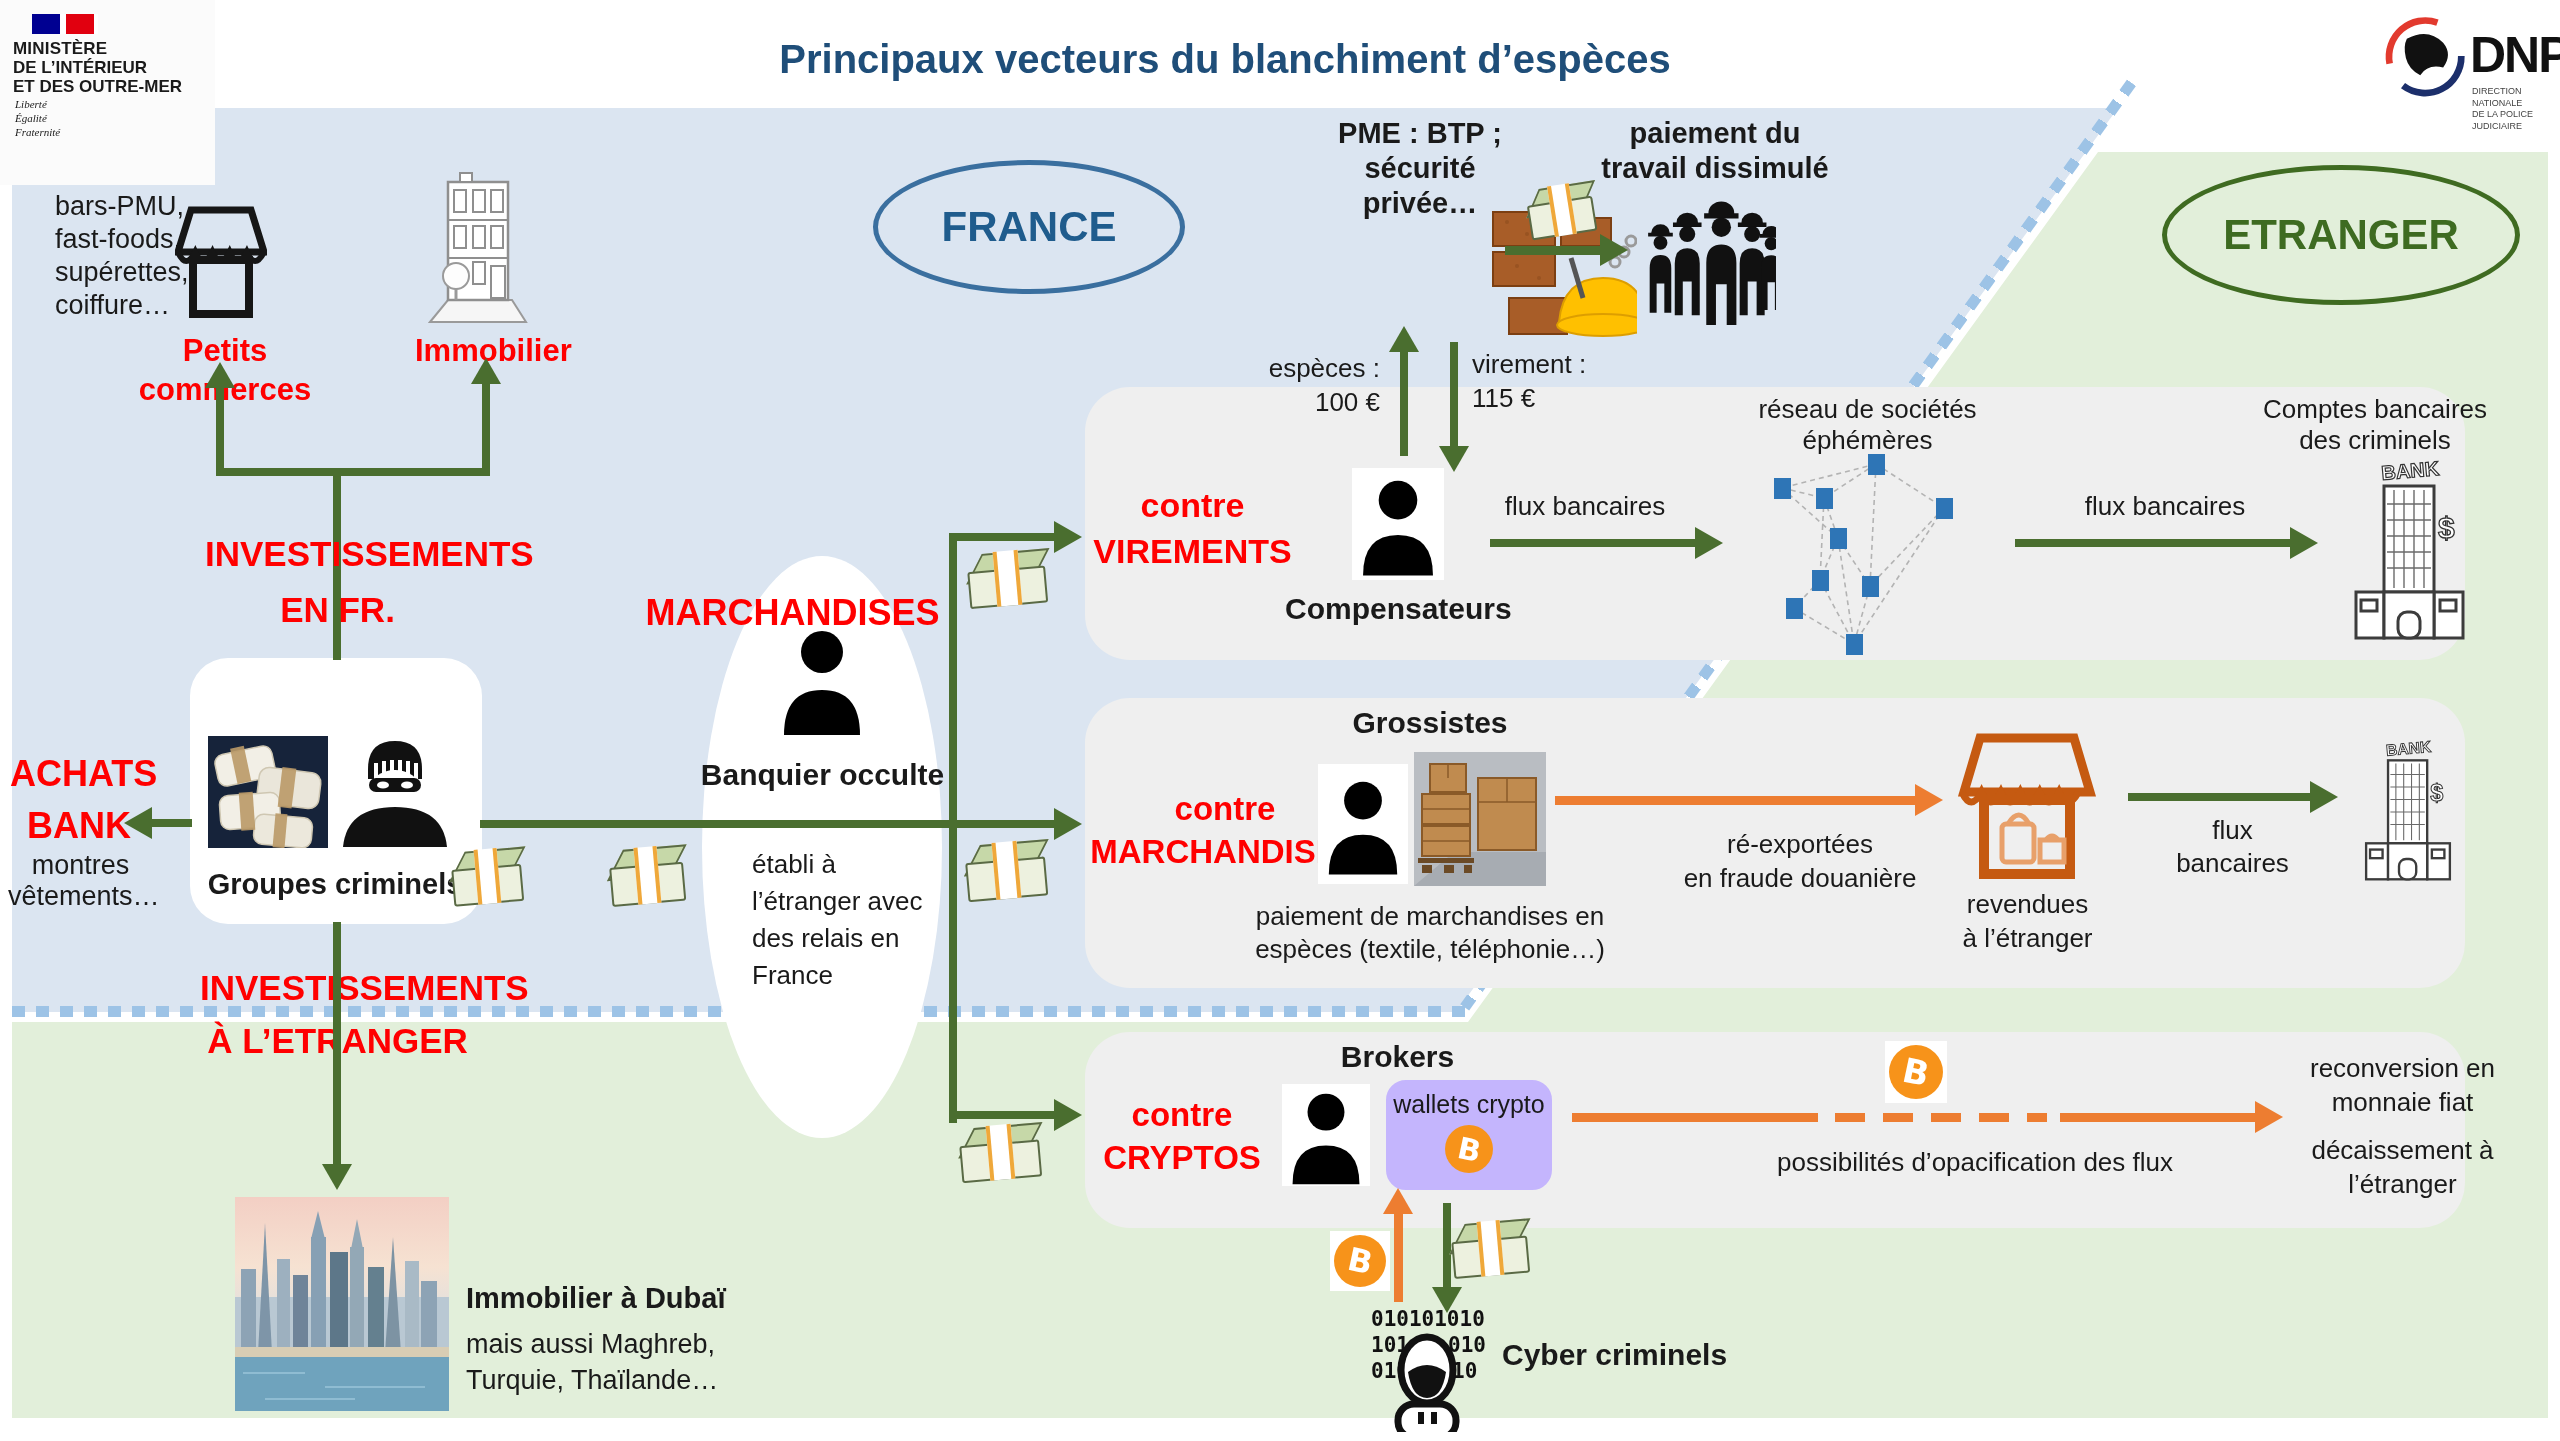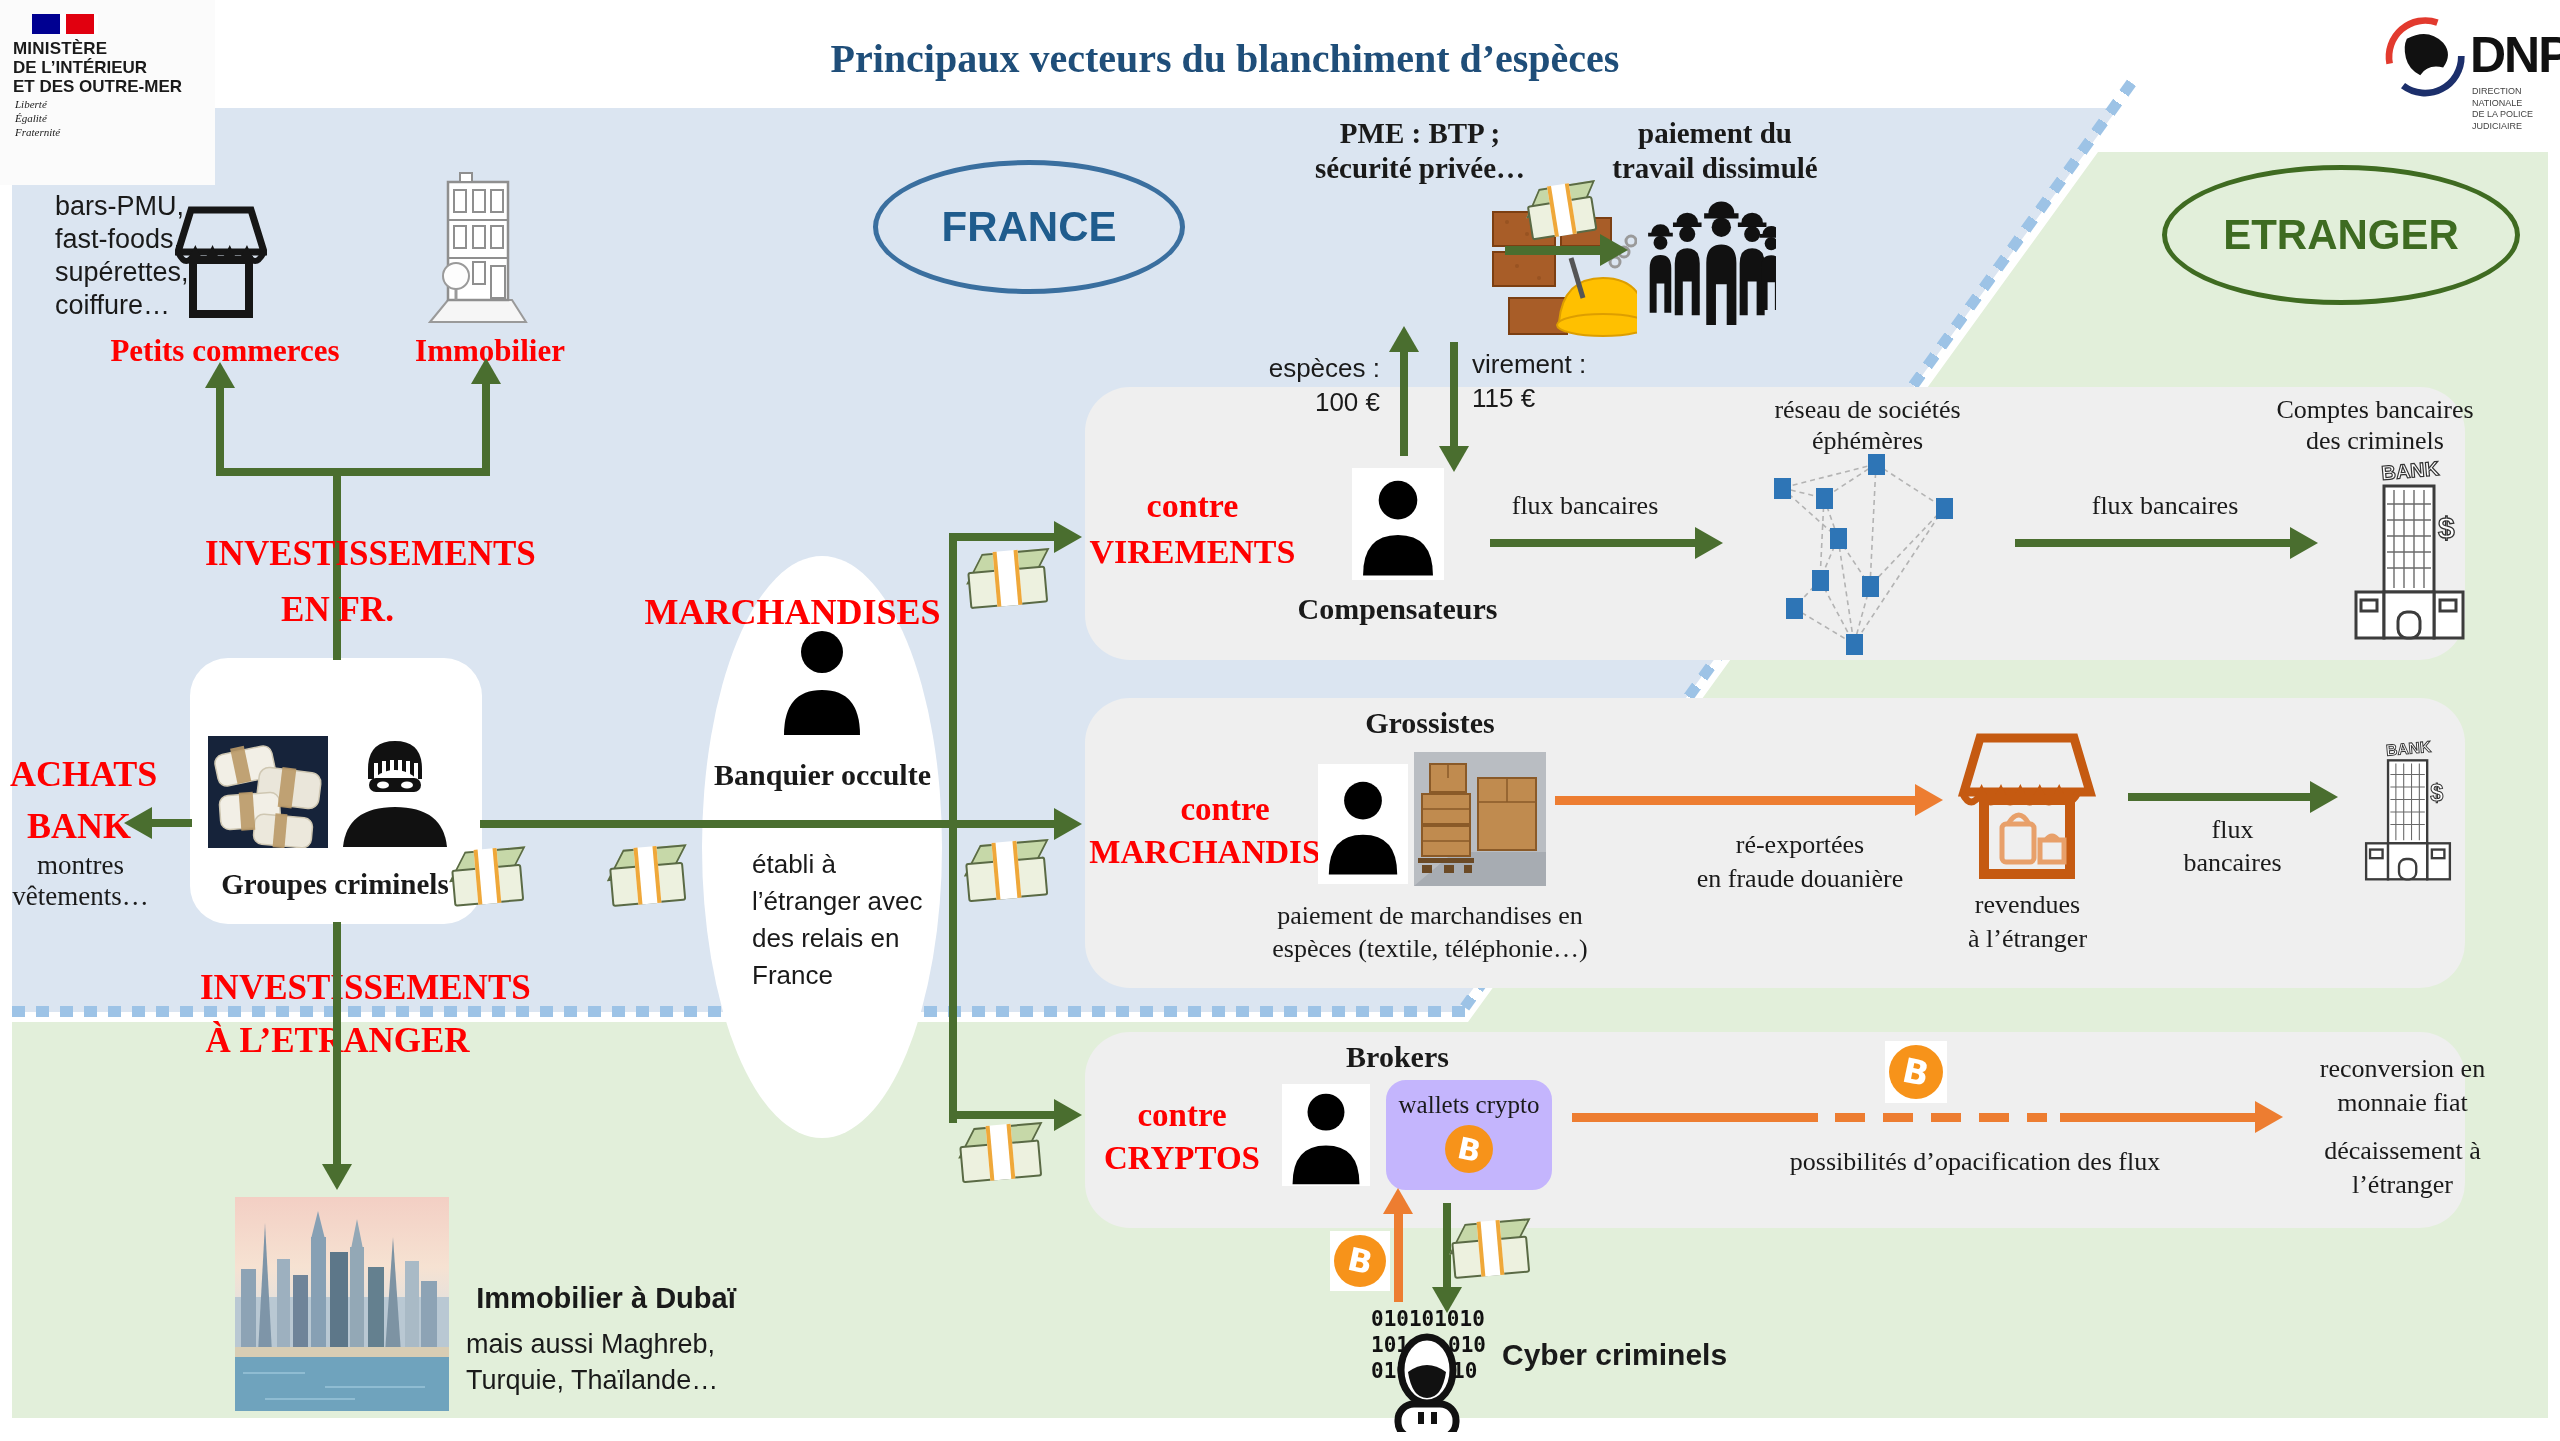--- a/index.html
+++ b/index.html
@@ -2,21 +2,21 @@
 <html><head>
 <meta charset="utf-8">
 <style>
   html,body{margin:0;padding:0;background:#fff;}
   #stage{position:relative;width:2560px;height:1441px;background:#fff;overflow:hidden;
          font-family:"Liberation Sans",sans-serif;color:#1a1a1a;padding-left:42px;}
   .abs{position:absolute;}
   .t{position:absolute;white-space:pre-line;line-height:1.25;}
   .red{color:#ff0000;font-weight:bold;}
   .b{font-weight:bold;}
-  .ctr{text-align:center;font-family:Liberation Serif, serif;}
+  .ctr{text-align:center;}
   .rt{text-align:right;}
   
   .lh{position:absolute;height:8px;background:#4a6e2f;}
   .lv{position:absolute;width:8px;background:#4a6e2f;}
   .lo{background:#ed7d31;}
   .ah{position:absolute;width:0;height:0;border-style:solid;}
   .ar{border-width:16px 0 16px 28px;border-color:transparent transparent transparent #4a6e2f;}
   .al{border-width:16px 28px 16px 0;border-color:transparent #4a6e2f transparent transparent;}
   .au{border-width:0 15px 26px 15px;border-color:transparent transparent #4a6e2f transparent;}
   .ad{border-width:26px 15px 0 15px;border-color:#4a6e2f transparent transparent transparent;}
@@ -217,21 +217,21 @@
       <rect x="186" y="84" width="16" height="72" fill="#8da3b5"></rect>
     </g>
     <rect x="0" y="150" width="214" height="12" fill="#d8cdb4"></rect>
     <rect x="0" y="160" width="214" height="54" fill="#6fa3bd"></rect>
     <g stroke="#8fbcd2" stroke-width="2">
         <line x1="8" y1="176" x2="70" y2="176"></line>
         <line x1="90" y1="190" x2="190" y2="190"></line>
         <line x1="30" y1="202" x2="120" y2="202"></line>
       </g>
   </svg>
-  <div class="t b" style="left:466px;top:1280px;width:280px;font-size:29px;text-align:center;">Immobilier à Dubaï</div>
+  <div class="t b" style="left:466px;top:1280px;width:280px;font-size:29px;">Immobilier à Dubaï</div>
   <div class="t" style="left:466px;top:1326px;width:290px;font-size:27px;line-height:1.35;">mais aussi Maghreb,
 Turquie, Thaïlande…</div>
 
   <div class="t b ctr" style="left:1305px;top:116px;width:230px;font-size:29px;line-height:1.2;">PME : BTP ;
 sécurité privée…</div>
   <svg class="abs" style="left:1487px;top:206px;" width="150" height="144" viewBox="0 0 150 144">
     <g fill="#a85d28" stroke="#7c3f12" stroke-width="2">
       <rect x="6" y="6" width="62" height="34"></rect>
         <rect x="74" y="12" width="50" height="28"></rect>
       <rect x="6" y="46" width="62" height="34"></rect>

